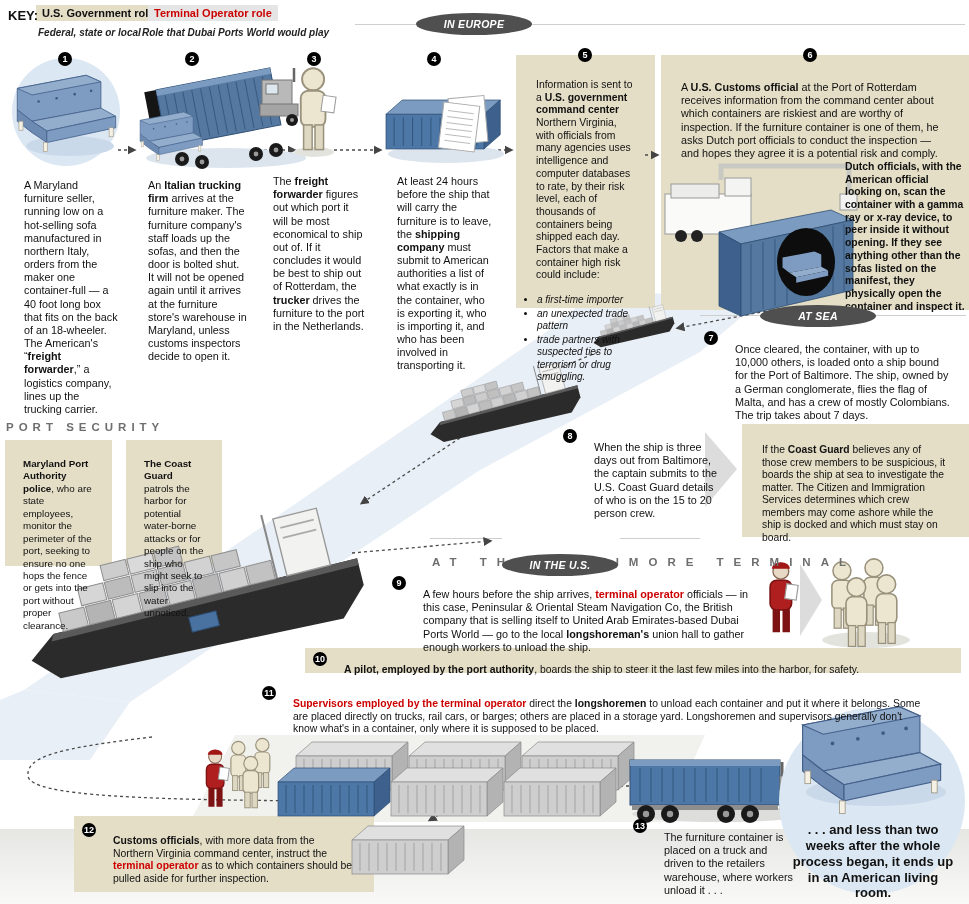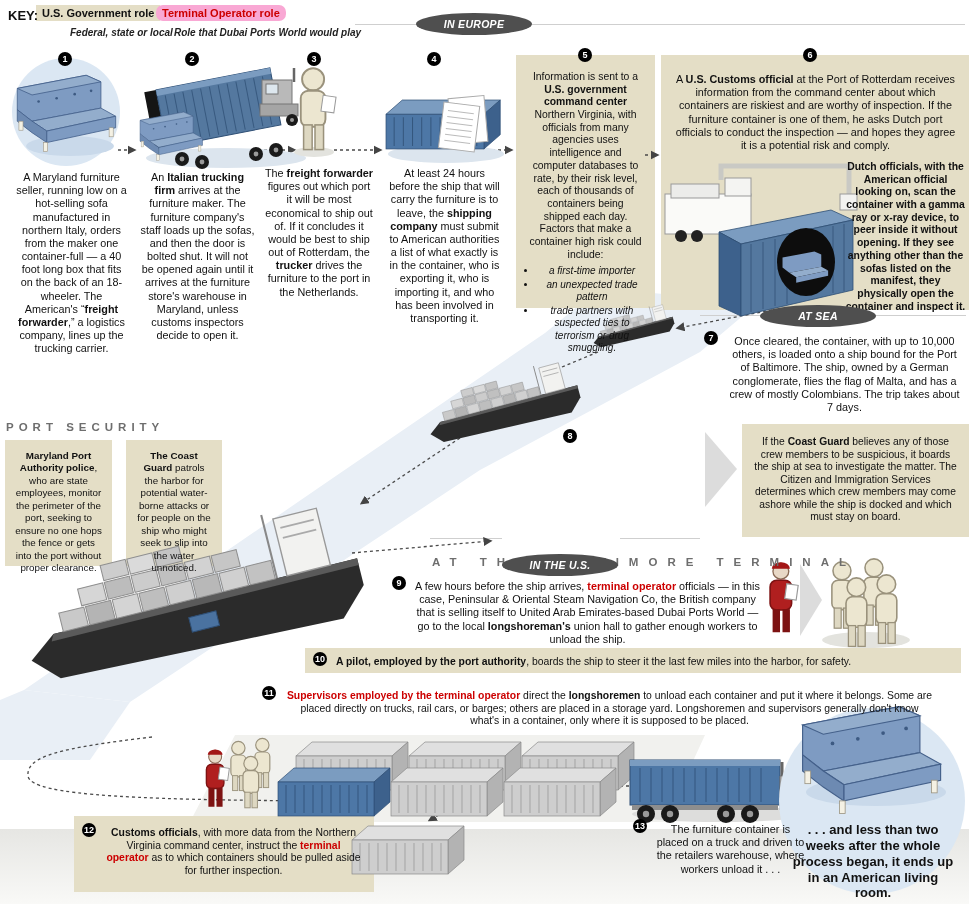--- a/index.html
+++ b/index.html
@@ -1,36 +1,36 @@
 <!DOCTYPE html>
 <html style="--red: #cc0000; --tan: #e4dec6; --badge: #4f4f4f; --blue: #54789f; --lightblue: #dbe7f3;"><head>
 <meta charset="utf-8">
 <style>
   html,body{margin:0;padding:0;background:#fff;}
   .stage{position:relative;width:969px;height:904px;background:#fff;overflow:hidden;
          font-family:"Liberation Sans",sans-serif;color:#111;}
   svg.layer{position:absolute;left:0;top:0;z-index:0;pointer-events:none;}
   svg#art{z-index:2;}
   .tanbox{position:absolute;background:var(--tan);z-index:1;box-sizing:border-box;}
-  .t{position:absolute;z-index:3;font-size:10.8px;line-height:1.22;text-align:center;}
-  .t p{margin:4px;}
+  .t{position:absolute;z-index:3;font-size:10.8px;line-height:1.22;}
+  .t p{margin:12px;}
   .seg-b{font-weight:bold;}
   .seg-rb{font-weight:bold;color:var(--red);}
   .num{box-sizing:border-box;width:14px;height:14px;border-radius:50%;background:#000;color:#fff;
        font-size:9px;font-weight:bold;display:inline-flex;align-items:center;justify-content:center;
        flex:0 0 14px;}
   .numabs{position:absolute;z-index:4;}
   .steprow{display:flex;gap:5px;align-items:flex-start;}
   .badge{position:absolute;z-index:4;width:116px;height:22px;background:var(--badge);color:#fff;
          font-weight:bold;font-size:10.5px;letter-spacing:.3px;display:flex;align-items:center;
          justify-content:center;border-radius:50%;font-style:italic;}
   .hline{position:absolute;height:1px;background:#cfcfcf;z-index:0;}
   .sectionhead{position:absolute;z-index:3;font-weight:bold;color:#6e6e6e;font-size:11.5px;}
   .keybox{position:absolute;z-index:3;padding:2px 6px;font-size:11px;font-weight:bold;}
-  .keysub{position:absolute;z-index:3;font-size:10px;font-style:italic;font-weight:bold;color:#222;margin-left:32px;}
+  .keysub{position:absolute;z-index:3;font-size:10px;font-style:italic;font-weight:bold;color:#222;}
   .boxtext{position:absolute;z-index:3;box-sizing:border-box;}
   ul.bullets{margin:4px 0 0;padding-left:13px;}
   ul.bullets li{font-size:10px;font-weight:normal;font-style:italic;line-height:1.25;margin:1px 0;}
 </style>
 </head>
 <body>
 
 <div class="stage">
 
   <svg id="bg" class="layer" width="969" height="904">
@@ -40,21 +40,21 @@
           <stop offset="1" stop-color="#f9f9f7"></stop>
       </linearGradient>
     </defs>
     <polygon points="600,288 758,303 700,352 480,470 130,702 24,690 330,480 545,333" fill="#e9eff6"></polygon>
     <polygon points="24,690 130,702 90,760 0,760 0,700" fill="#e9eff6"></polygon>
     <polygon points="235,735 705,735 665,822 190,822" fill="#f1f1ee"></polygon>
     <rect x="0" y="829" width="969" height="75" fill="url(#bottomband)"></rect>
   </svg>
 
   <div class="keybox" style="left:36px;top:5px;background:var(--tan);"><span>U.S. Government role</span></div>
-  <div class="keybox" style="left:156px;top:5px;background:#f9a8d4;color:var(--red);border-radius:7px;"><span>Terminal Operator role</span></div>
+  <div class="keybox" style="left:148px;top:5px;background:#e5e5e5;color:var(--red);"><span>Terminal Operator role</span></div>
 
   <div class="tanbox" style="left:516px;top:55px;width:139px;height:253px;"></div>
   <div class="tanbox" style="left:661px;top:55px;width:308px;height:255px;"></div>
   <div class="tanbox" style="left:742px;top:424px;width:227px;height:113px;"></div>
   <div class="tanbox" style="left:5px;top:440px;width:107px;height:126px;"></div>
   <div class="tanbox" style="left:126px;top:440px;width:96px;height:126px;"></div>
   <div class="tanbox" style="left:305px;top:648px;width:656px;height:25px;"></div>
   <div class="tanbox" style="left:74px;top:816px;width:300px;height:76px;"></div>
 
   <svg id="art" class="layer" width="969" height="904">
@@ -407,20 +407,21 @@
   <div class="hline" style="left:874px;top:315px;width:92px;"></div>
   <div class="badge" style="left:760px;top:305px;">AT SEA</div>
 
   <div class="t steprow" style="left:704px;top:331px;width:262px;">
     <span class="num">7</span>
     <p><span>Once cleared, the container, with up to 10,000 others, is loaded onto a ship bound for the Port of Baltimore. The ship, owned by a German conglomerate, flies the flag of Malta, and has a crew of mostly Colombians. The trip takes about 7 days.</span></p>
   </div>
 
   <div class="t steprow" style="left:563px;top:429px;width:172px;">
     <span class="num">8</span>
+    <p><span>When the ship is three days out from Baltimore, the captain submits to the U.S. Coast Guard details of who is on the 15 to 20 person crew.</span></p>
   </div>
 
   <div class="boxtext t" style="left:742px;top:424px;width:227px;height:114px;padding:8px;font-size:10.3px;">
       <p><span>If the </span><span class="seg-b">Coast Guard</span><span> believes any of those crew members to be suspicious, it boards the ship at sea to investigate the matter. The Citizen and Immigration Services determines which crew members may come ashore while the ship is docked and which must stay on board.</span></p>
     </div>
 
   <div class="sectionhead" style="left:6px;top:421px;letter-spacing:5px;">PORT SECURITY</div>
   <div class="boxtext t" style="left:5px;top:440px;width:107px;height:126px;padding:6px;font-size:9.8px;line-height:1.27;">
       <p><span class="seg-b">Maryland Port Authority police</span><span>, who are state employees, monitor the perimeter of the port, seeking to ensure no one hops the fence or gets into the port without proper clearance.</span></p>
     </div>

